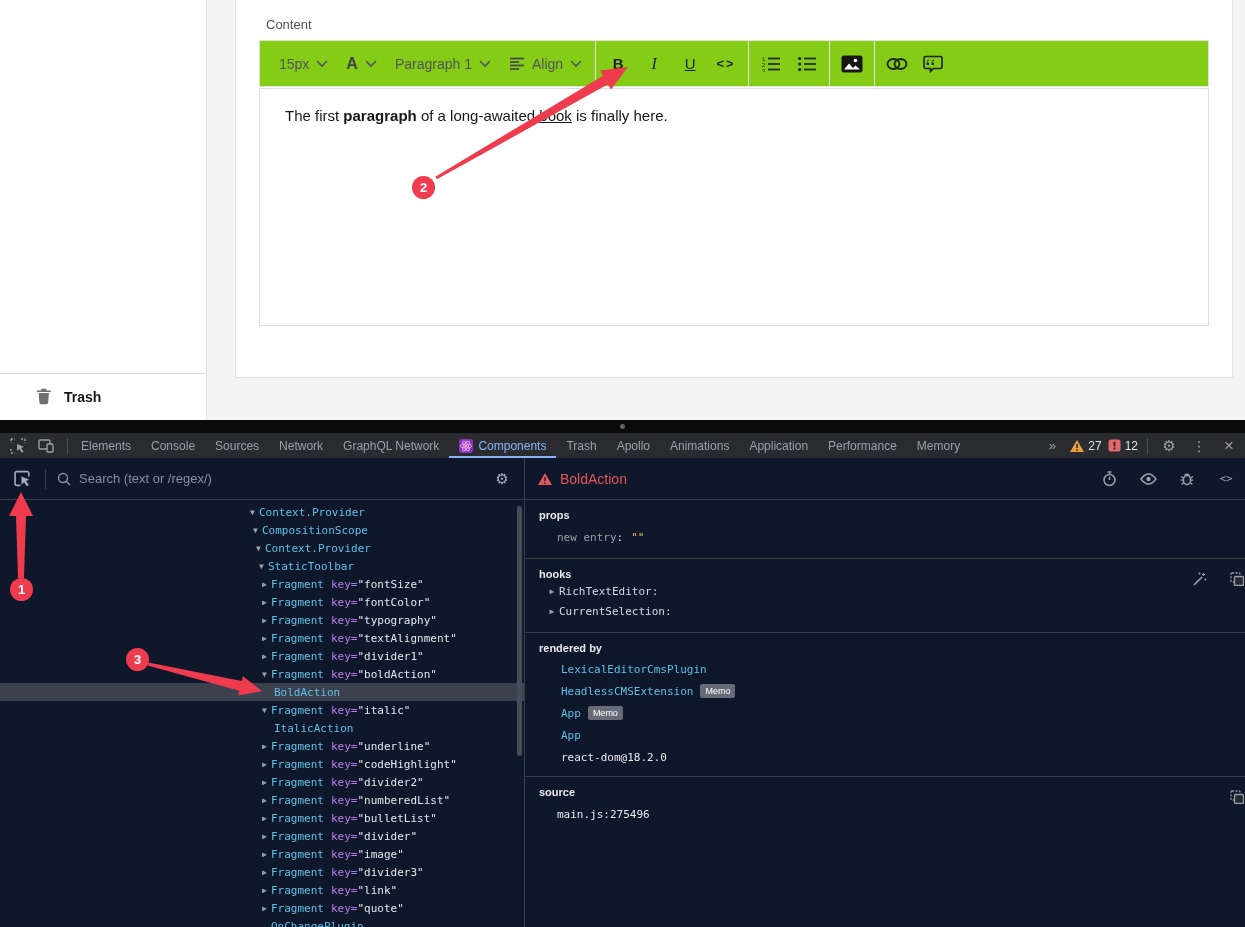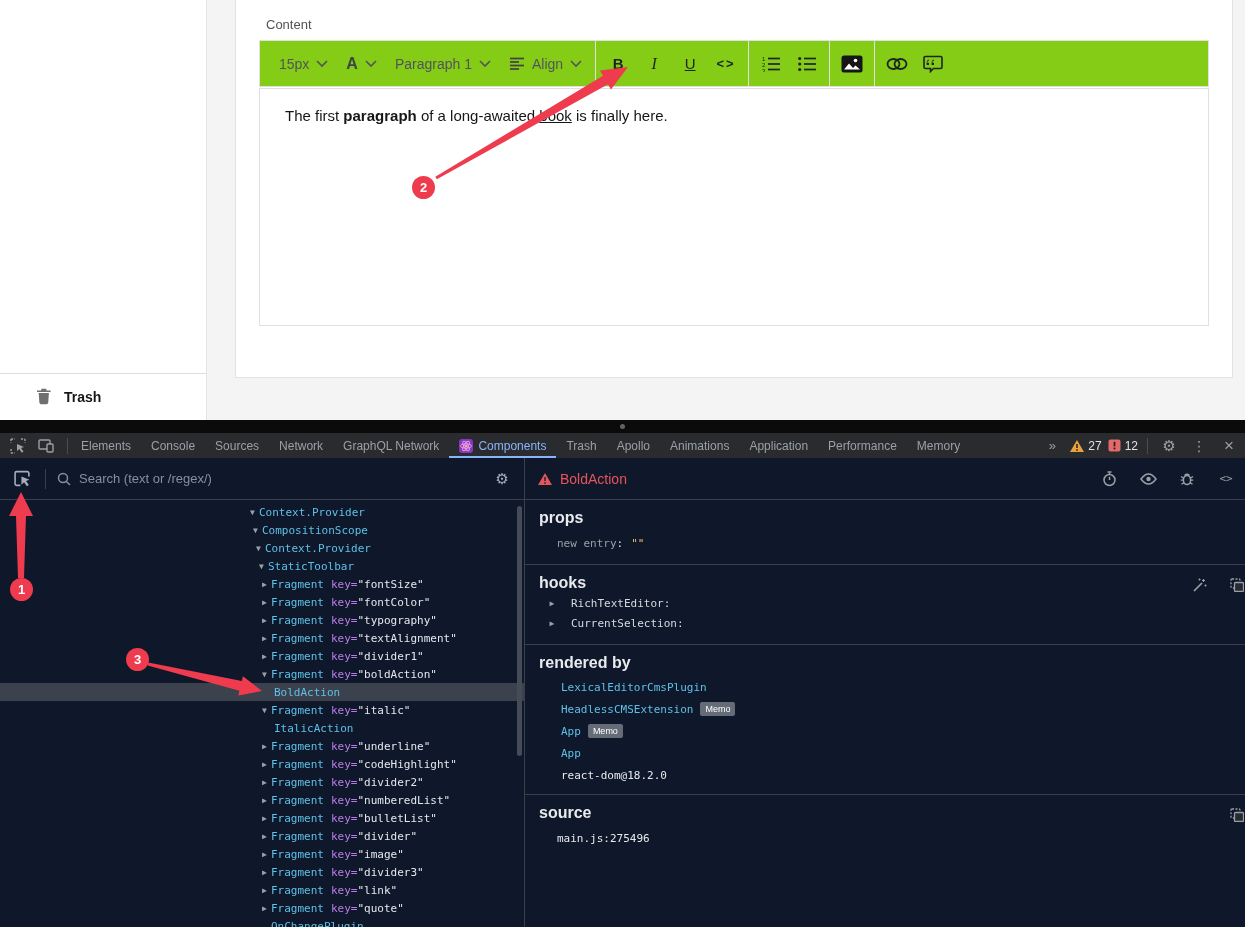--- a/index.html
+++ b/index.html
@@ -50,29 +50,29 @@
   .tw-name { color:#5fc1e8; }
   .tw-key { color:#b97de8; margin-left:7px; }
   .tw-val { color:#e4e8ee; }
   .scroll-thumb { position:absolute; right:2px; top:48px; width:5px; height:250px; border-radius:3px; background:#454c57; }
 
   .pane-right { position:relative; flex:1; height:100%; color:#dfe3e8; overflow:hidden; }
   .panel-header { height:42px; border-bottom:1px solid #3a4049; display:flex; align-items:center; padding:0 13px; gap:8px; }
   .panel-title { color:#e5555c; font-size:14px; }
   .panel-header-icons { margin-left:auto; display:flex; align-items:center; gap:15px; margin-right:-6px; }
   .section { border-bottom:1px solid #3a4049; padding:9px 14px 12px 14px; position:relative; }
-  .section-h { font-size:16px; font-weight:700; color:#e8eaed; }
+  .section-h { font-size:11px; font-weight:700; color:#e8eaed; }
   .mono { font-family:"DejaVu Sans Mono", monospace; font-size:11px; }
   .prop-row { margin:10px 0 2px 18px; }
   .prop-name { color:#9aa0a6; }
   .prop-name::after { content:":"; color:#dfe3e8; margin-right:8px; }
   .prop-val { color:#eec05e; }
   .hook-row { display:flex; align-items:center; height:18px; margin-left:6px; margin-top:2px; }
   .hook-row .tw-arrow { width:14px; }
-  .hook-name { color:#d6dae0;margin-left:12px; }
+  .hook-name { color:#d6dae0; }
   .hook-name::after { content:":"; }
   .section-icons { position:absolute; right:-4px; top:8px; display:flex; gap:14px; }
   .rb-row { margin:8px 0 0 22px; height:14px; display:flex; align-items:center; }
   .rb-link { color:#5fc1e8; cursor:pointer; }
   .rb-plain { color:#e8eaed; }
   .memo-badge { background:#666c77; color:#fff; font-size:9px; font-family:"Liberation Sans", sans-serif; padding:2px 5px; border-radius:2px; margin-left:7px; }
   .src-path { margin:10px 0 2px 18px; color:#e8eaed; }
 
   
   .ann-overlay { position:absolute; left:0; top:0; width:1245px; height:927px; pointer-events:none; z-index:50; }

